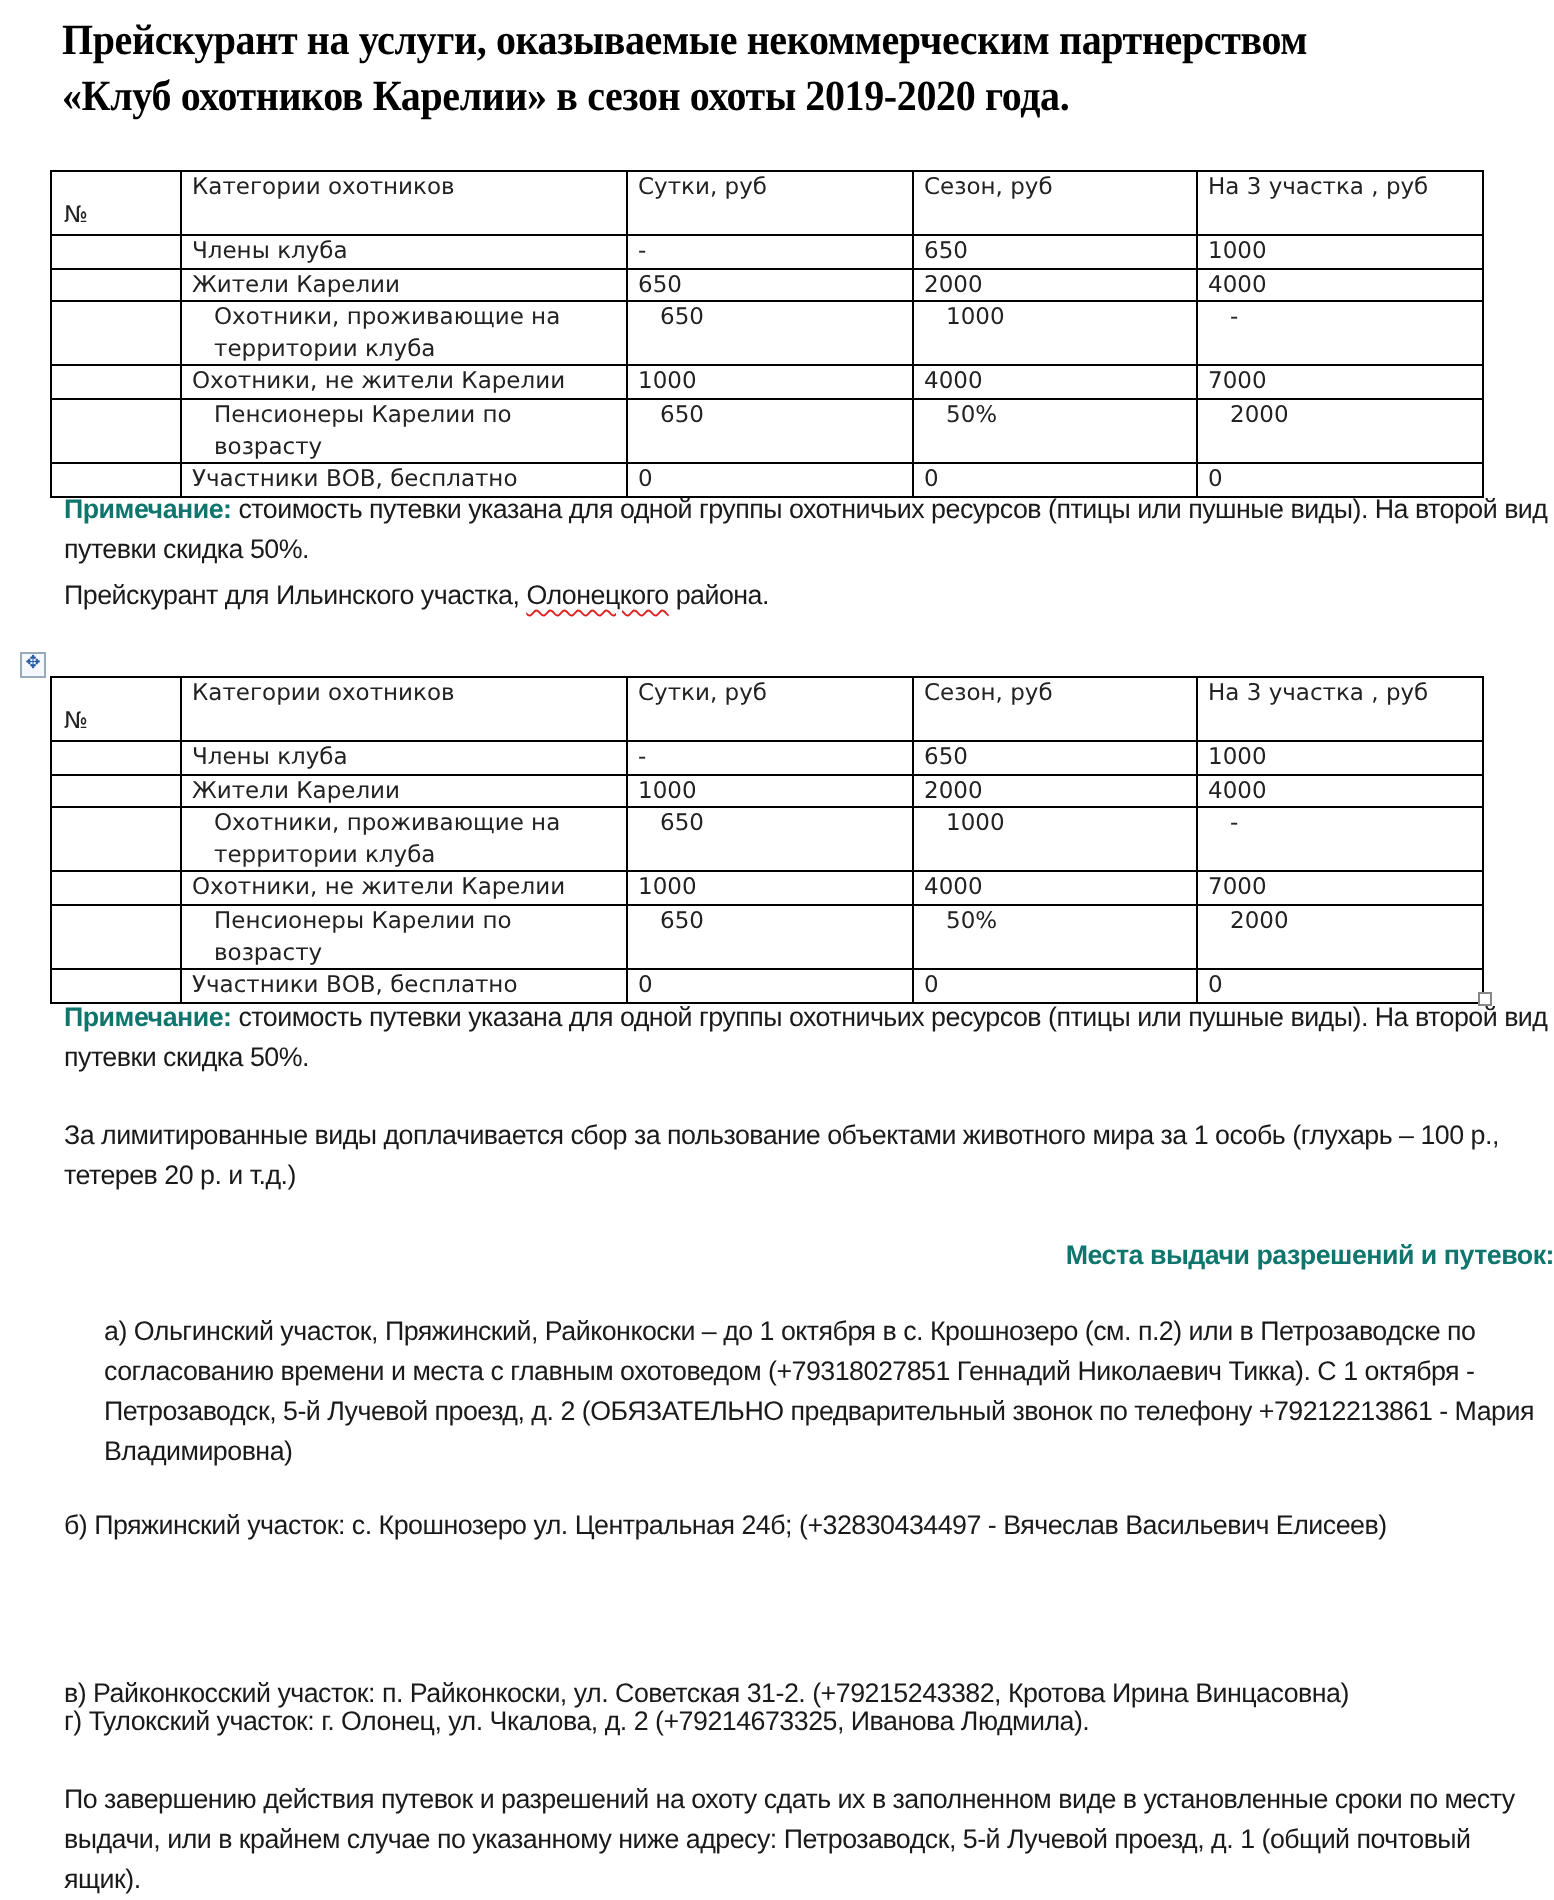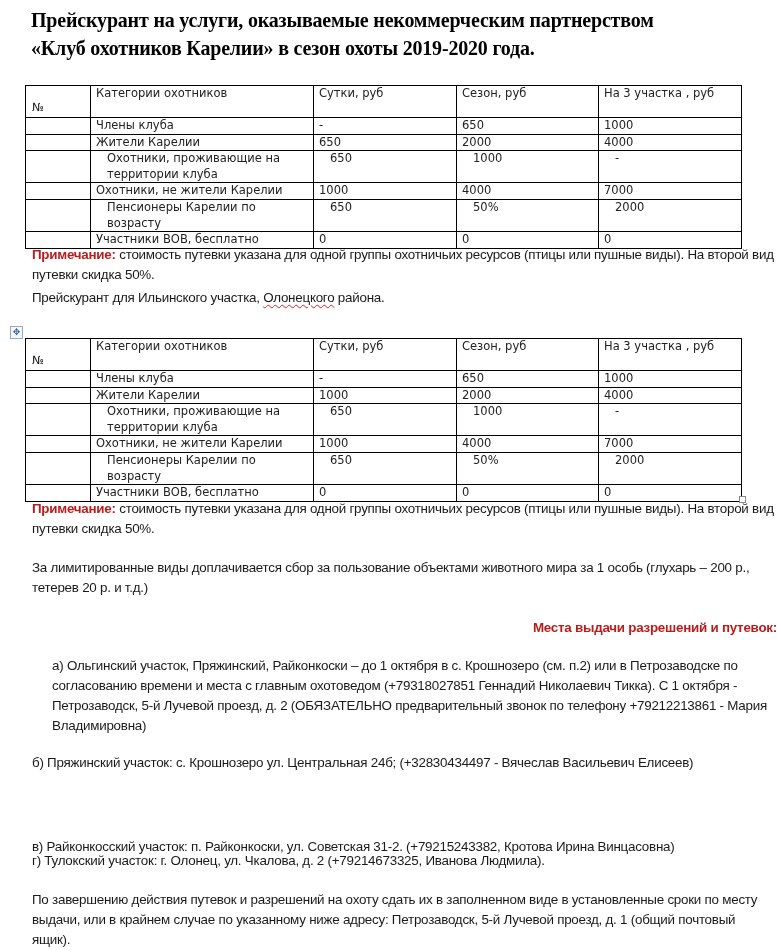--- a/index.html
+++ b/index.html
@@ -26,21 +26,21 @@
     table.price td.num { vertical-align: bottom; padding-bottom: 1px; padding-left: 6px; }
     .spell { text-decoration: underline wavy #e02020; text-decoration-thickness: 1px; text-underline-offset: 2px; }
     .t1 { top: 85px; }
     .t2 { top: 338px; }
     .para {
       position: absolute; left: 32px; width: 745px;
       font-family: "Liberation Sans", "DejaVu Sans", sans-serif;
       font-size: 13.4px; line-height: 20px; color: #1a1a1a;
       letter-spacing: -0.25px;
     }
-    .para b { font-weight: bold; color: #b91c1c; }
+    .para b { font-weight: bold; color: #0f766e; }
     .move-handle {
       position: absolute; left: 10px; top: 326px; width: 11px; height: 11px;
       border: 1px solid #9ab; background: #f4f7fb;
       font-family: "DejaVu Sans", sans-serif; font-size: 9px; line-height: 11px;
       text-align: center; color: #2a5ca8;
     }
     .resize-handle {
       position: absolute; left: 739px; top: 496px; width: 5px; height: 5px;
       border: 1px solid #888; background: #fff;
     }
@@ -184,21 +184,21 @@
   </tr>
 </tbody>
   </table>
 
 <div class="resize-handle"></div>
 
 <div class="para" style="top:499px;">
   <b>Примечание:</b><span> стоимость путевки указана для одной группы охотничьих  ресурсов (птицы или пушные виды). На второй вид путевки скидка 50%.</span>
 </div>
 
-<div class="para" style="top:558px; width:740px;">За лимитированные виды доплачивается сбор за пользование объектами животного мира за 1 особь (глухарь – 200 р., тетерев 20 р. и т.д.)</div>
+<div class="para" style="top:558px; width:740px;">За лимитированные виды доплачивается сбор за пользование объектами животного мира за 1 особь (глухарь – 100 р., тетерев 20 р. и т.д.)</div>
 
 <div class="para" style="top:618px;text-align:right;">
   <b>Места выдачи разрешений и путевок:</b>
 </div>
 
 <div class="para" style="top:656px;margin-left:20px;">а) Ольгинский участок, Пряжинский, Райконкоски – до 1 октября в с. Крошнозеро (см. п.2) или в Петрозаводске по согласованию времени и места с главным охотоведом (+79318027851 Геннадий Николаевич Тикка). С 1 октября - Петрозаводск,  5-й Лучевой проезд, д. 2 (ОБЯЗАТЕЛЬНО предварительный звонок по телефону +79212213861 - Мария Владимировна)</div>
 
 <div class="para" style="top:753px;">б) Пряжинский участок: с. Крошнозеро ул. Центральная 24б; (+32830434497 - Вячеслав Васильевич Елисеев)</div>
 
 <div class="para" style="top:837px;">в) Райконкосский участок: п. Райконкоски, ул. Советская 31-2. (+79215243382, Кротова Ирина Винцасовна)</div>

